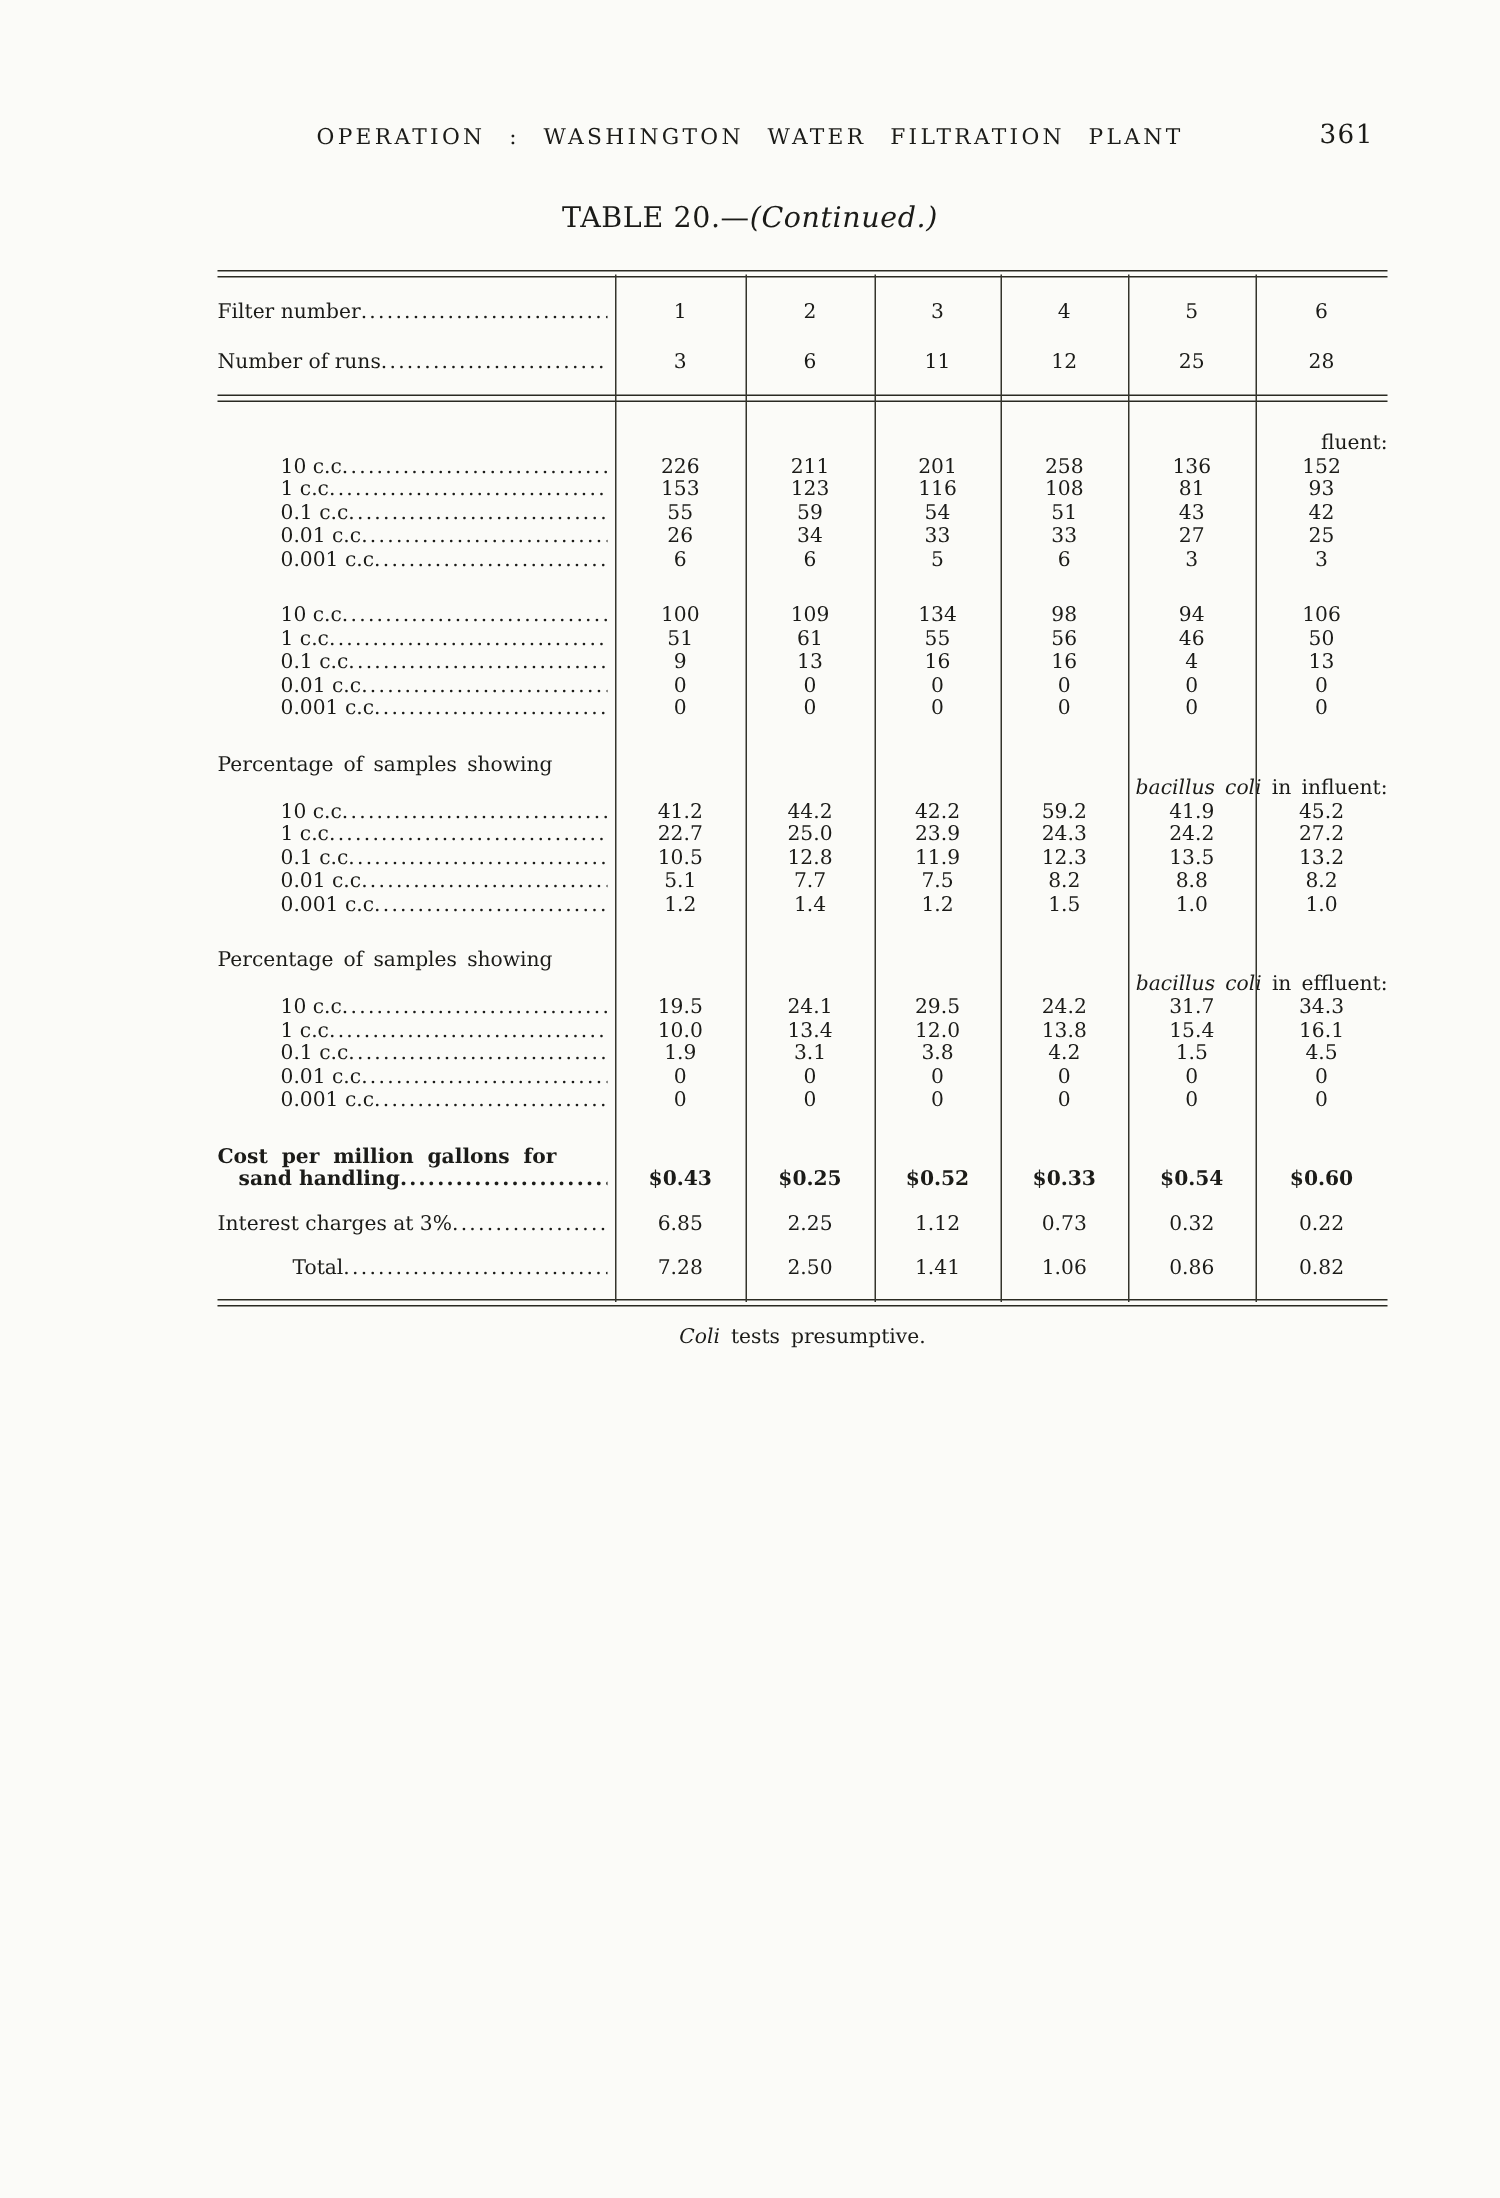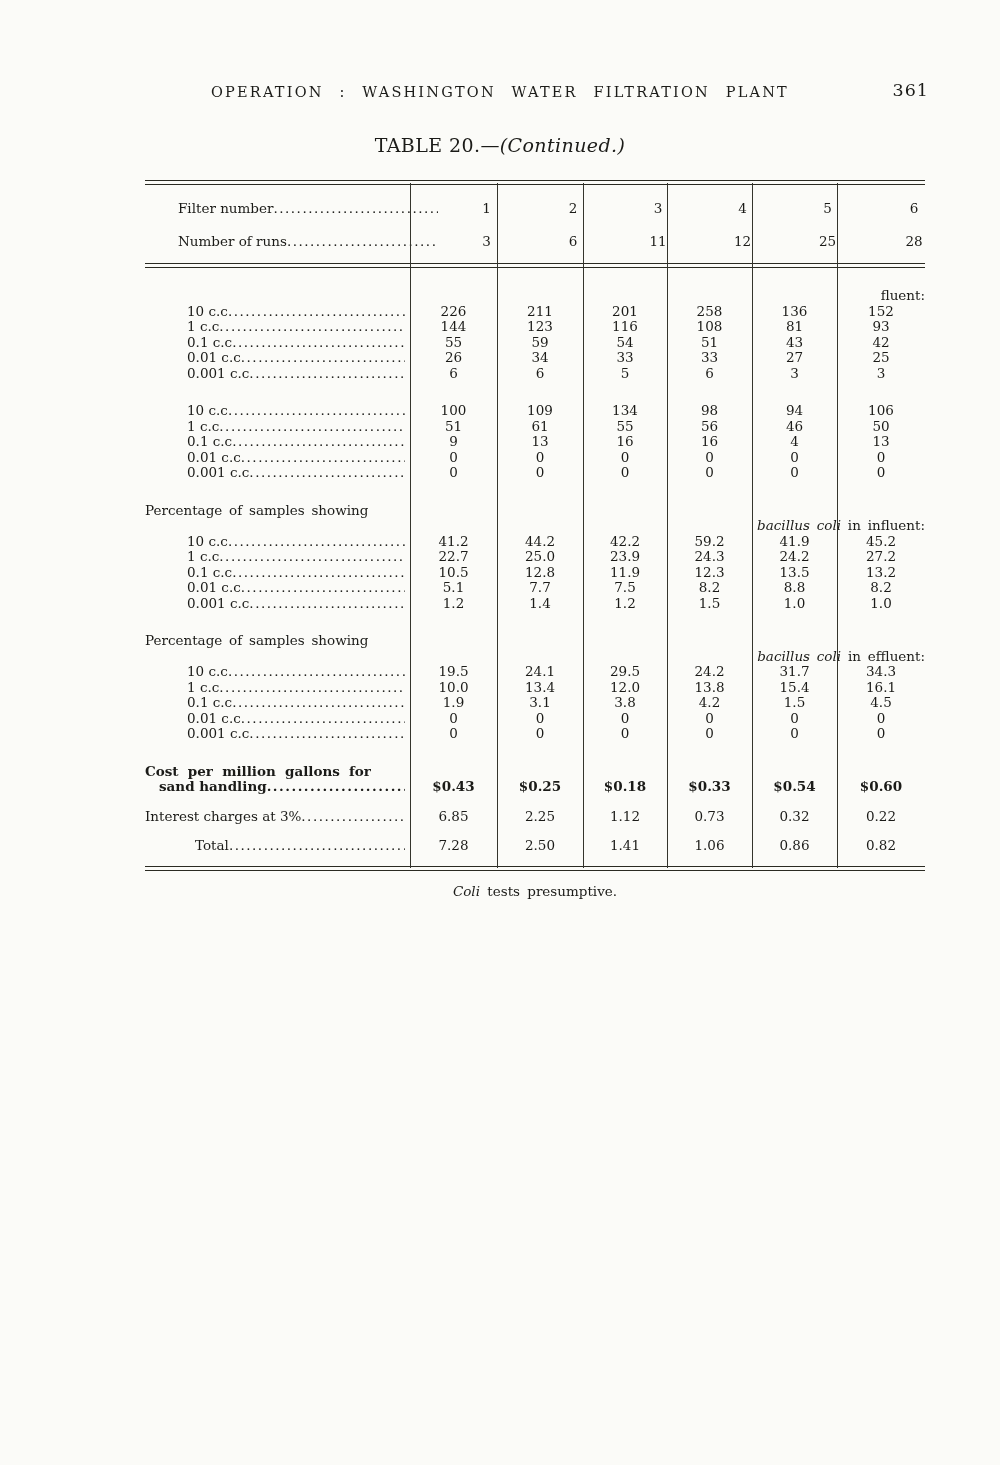--- a/index.html
+++ b/index.html
@@ -16,21 +16,21 @@
   .running-head {
     position: relative;
     height: 22px;
     text-align: center;
     font-size: 14.5px;
     letter-spacing: 2.2px;
     word-spacing: 9px;
   }
   .rh-page {
     position: absolute;
-    right: 71px; top: -4px;
+    right: 84px; top: -4px;
     font-size: 17.5px;
     letter-spacing: 1px;
     word-spacing: 0;
   }
 
   .table-title {
     margin-top: 28px;
     text-align: center;
     font-size: 19px;
     letter-spacing: 0.4px;
@@ -44,21 +44,21 @@
     font-size: 13.5px;
     line-height: 15.5px;
   }
   .dbl { height: 5px; border-top: 1px solid #2a2a22; border-bottom: 1px solid #2a2a22; }
 
   .trow { display: grid; grid-template-columns: 265px 87px 86px 84px 85px 85px 88px; }
   .cell.val { text-align: center; }
   .cell.label { padding-right: 5px; }
 
   .thead { padding: 7px 0 5px; }
-  .thead .trow { height: 33px; align-items: center; margin-left: 33px; }
+  .thead .trow { height: 33px; align-items: center; }
 
   .lead { display: flex; align-items: baseline; }
   .lead .txt { white-space: nowrap; }
   .dots { flex: 1 1 auto; overflow: hidden; white-space: nowrap; }
   .dots::after {
     content: "........................................................................";
     letter-spacing: 1.5px;
   }
 
   .tbody { padding: 20px 0 12px; }
@@ -150,21 +150,21 @@
             <div class="cell val">136</div>
             <div class="cell val">152</div>
           </div>
           <div class="trow">
             <div class="cell label rlabel">
               <div class="lead">
                 <span class="txt">1 c.c</span>
                 <span class="dots"></span>
               </div>
             </div>
-            <div class="cell val">144</div>
+            <div class="cell val">153</div>
             <div class="cell val">123</div>
             <div class="cell val">116</div>
             <div class="cell val">108</div>
             <div class="cell val">81</div>
             <div class="cell val">93</div>
           </div>
           <div class="trow">
             <div class="cell label rlabel">
               <div class="lead">
                 <span class="txt">0.1 c.c</span>
@@ -434,21 +434,21 @@
         <div class="trow frow cost">
           <div class="cell label cost">
             <div class="fline first"><span class="txt">Cost per million gallons for</span></div>
             <div class="fline cont lead">
               <span class="txt">sand handling</span>
               <span class="dots"></span>
             </div>
           </div>
           <div class="cell val">$0.43</div>
           <div class="cell val">$0.25</div>
-          <div class="cell val">$0.18</div>
+          <div class="cell val">$0.52</div>
           <div class="cell val">$0.33</div>
           <div class="cell val">$0.54</div>
           <div class="cell val">$0.60</div>
         </div>
         <div class="trow frow interest">
           <div class="cell label interest">
             <div class="fline first lead">
               <span class="txt">Interest charges at 3%</span>
               <span class="dots"></span>
             </div>

